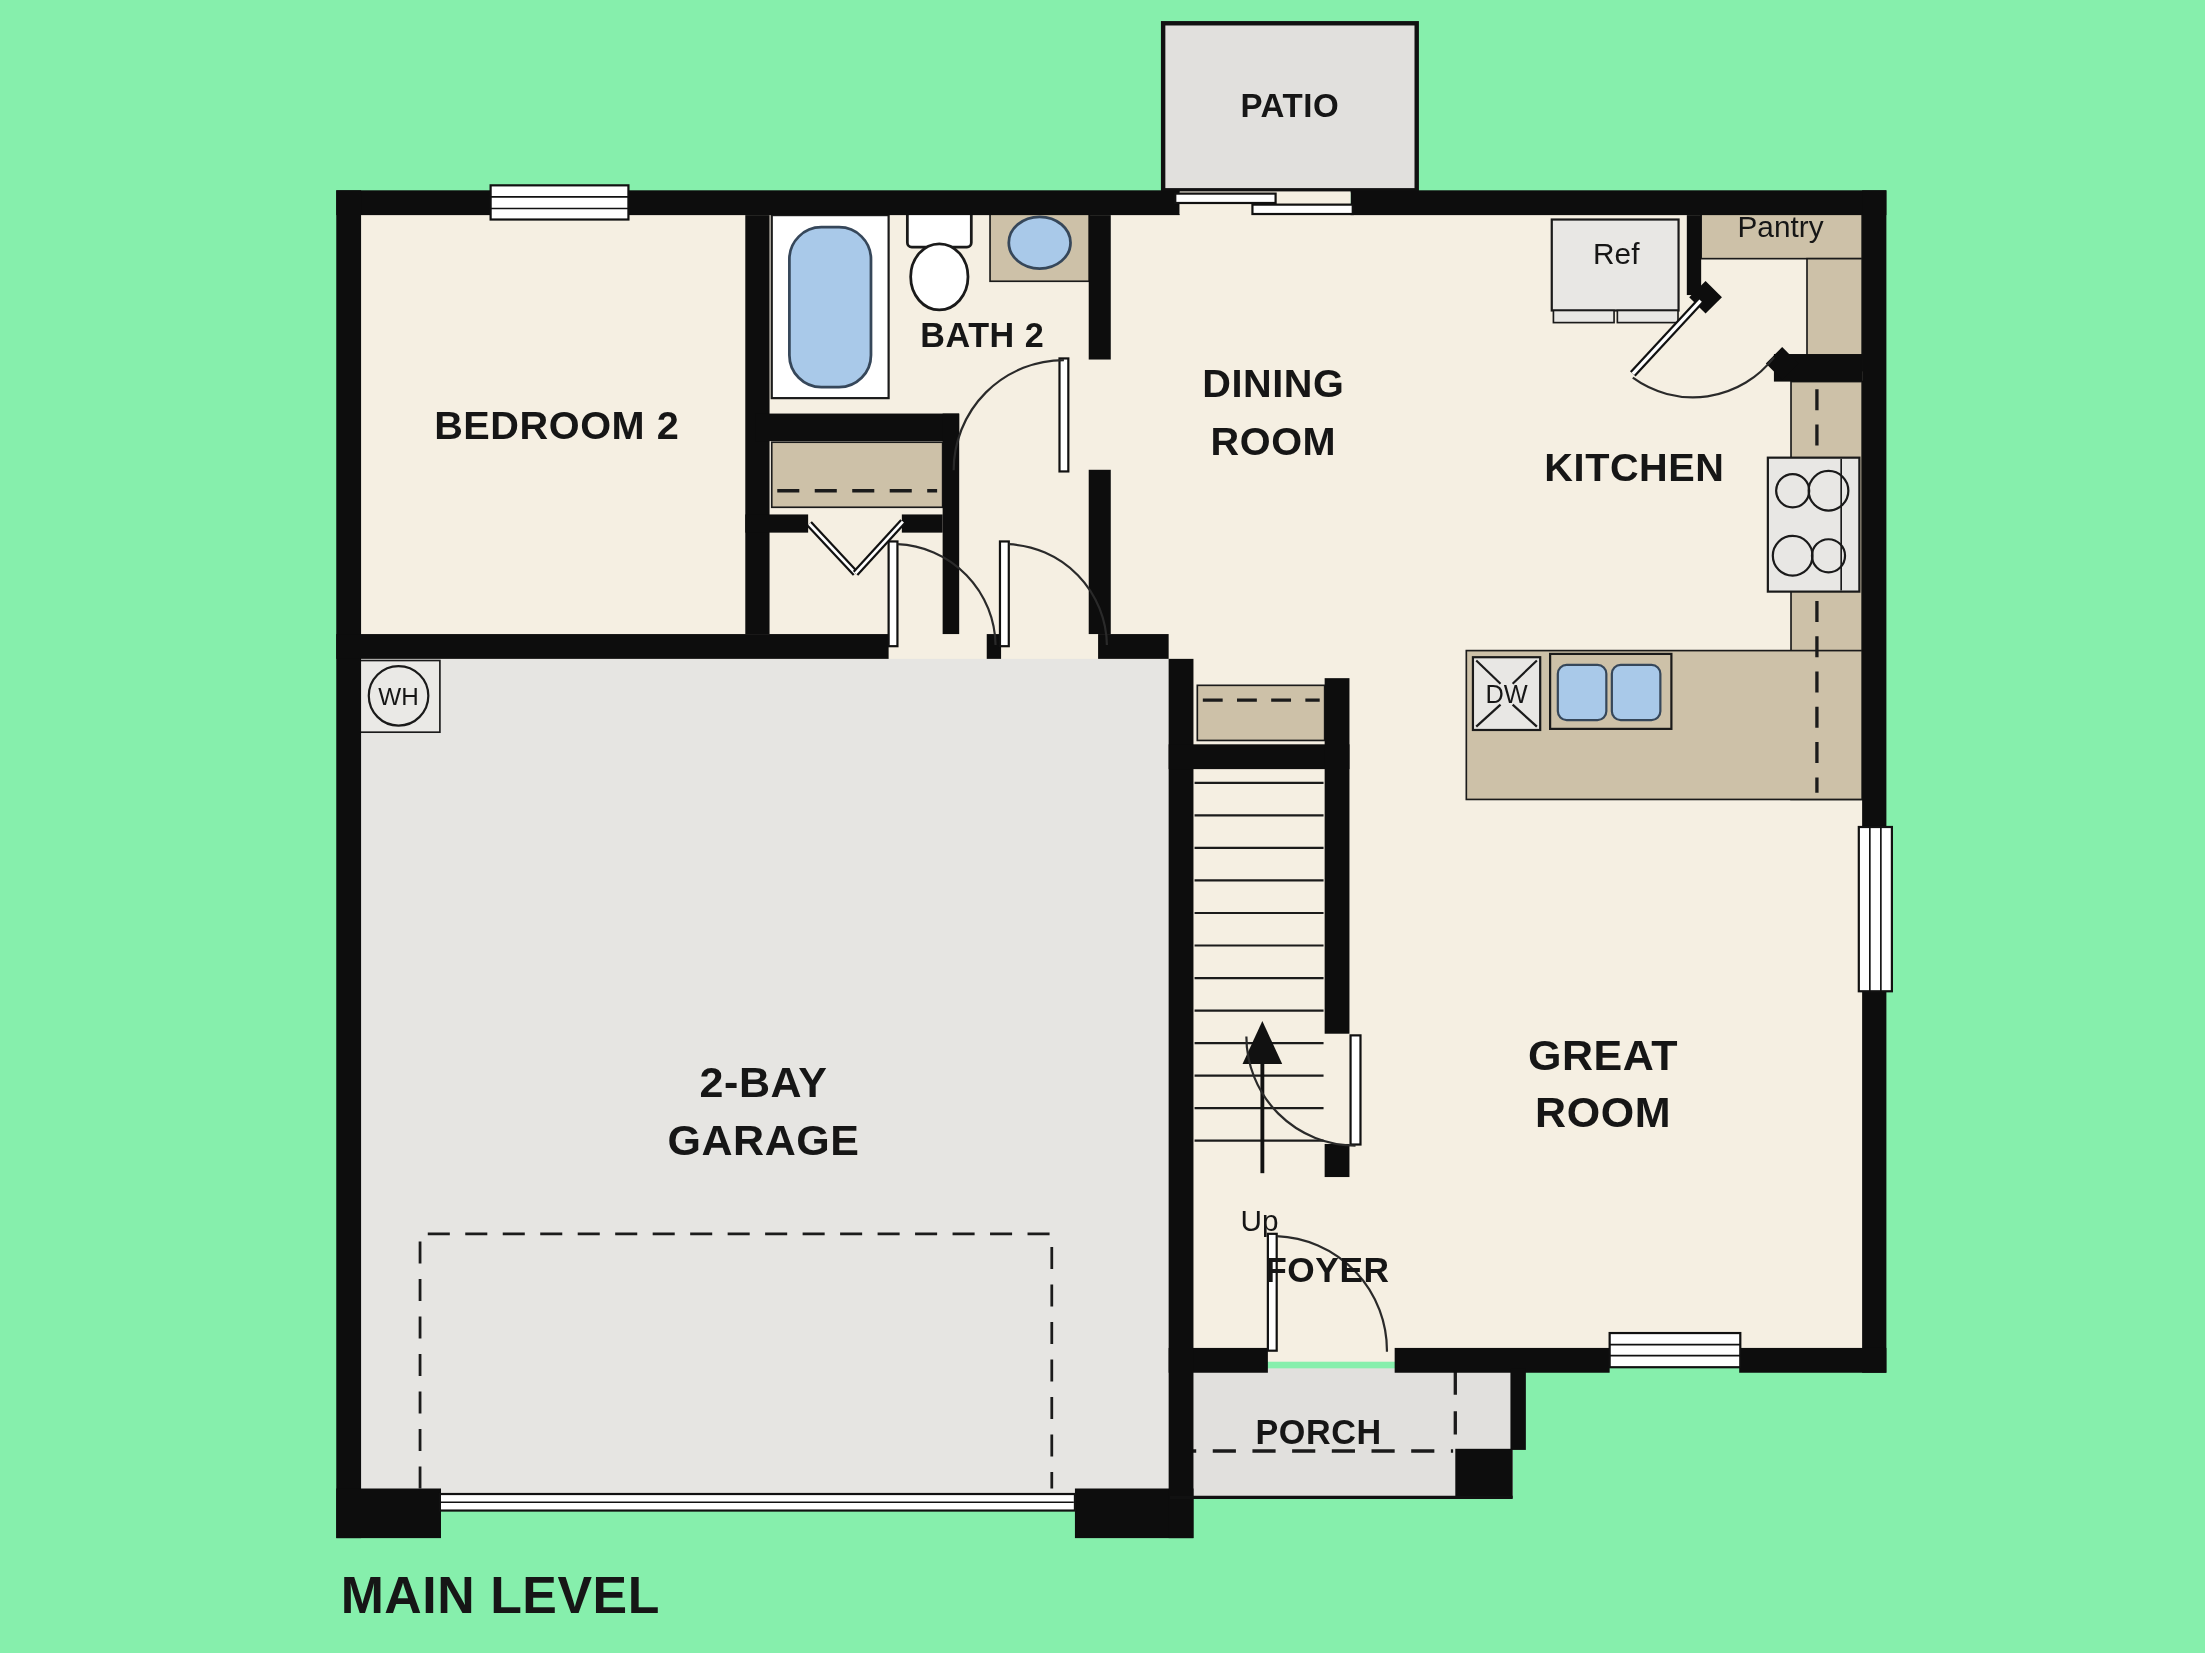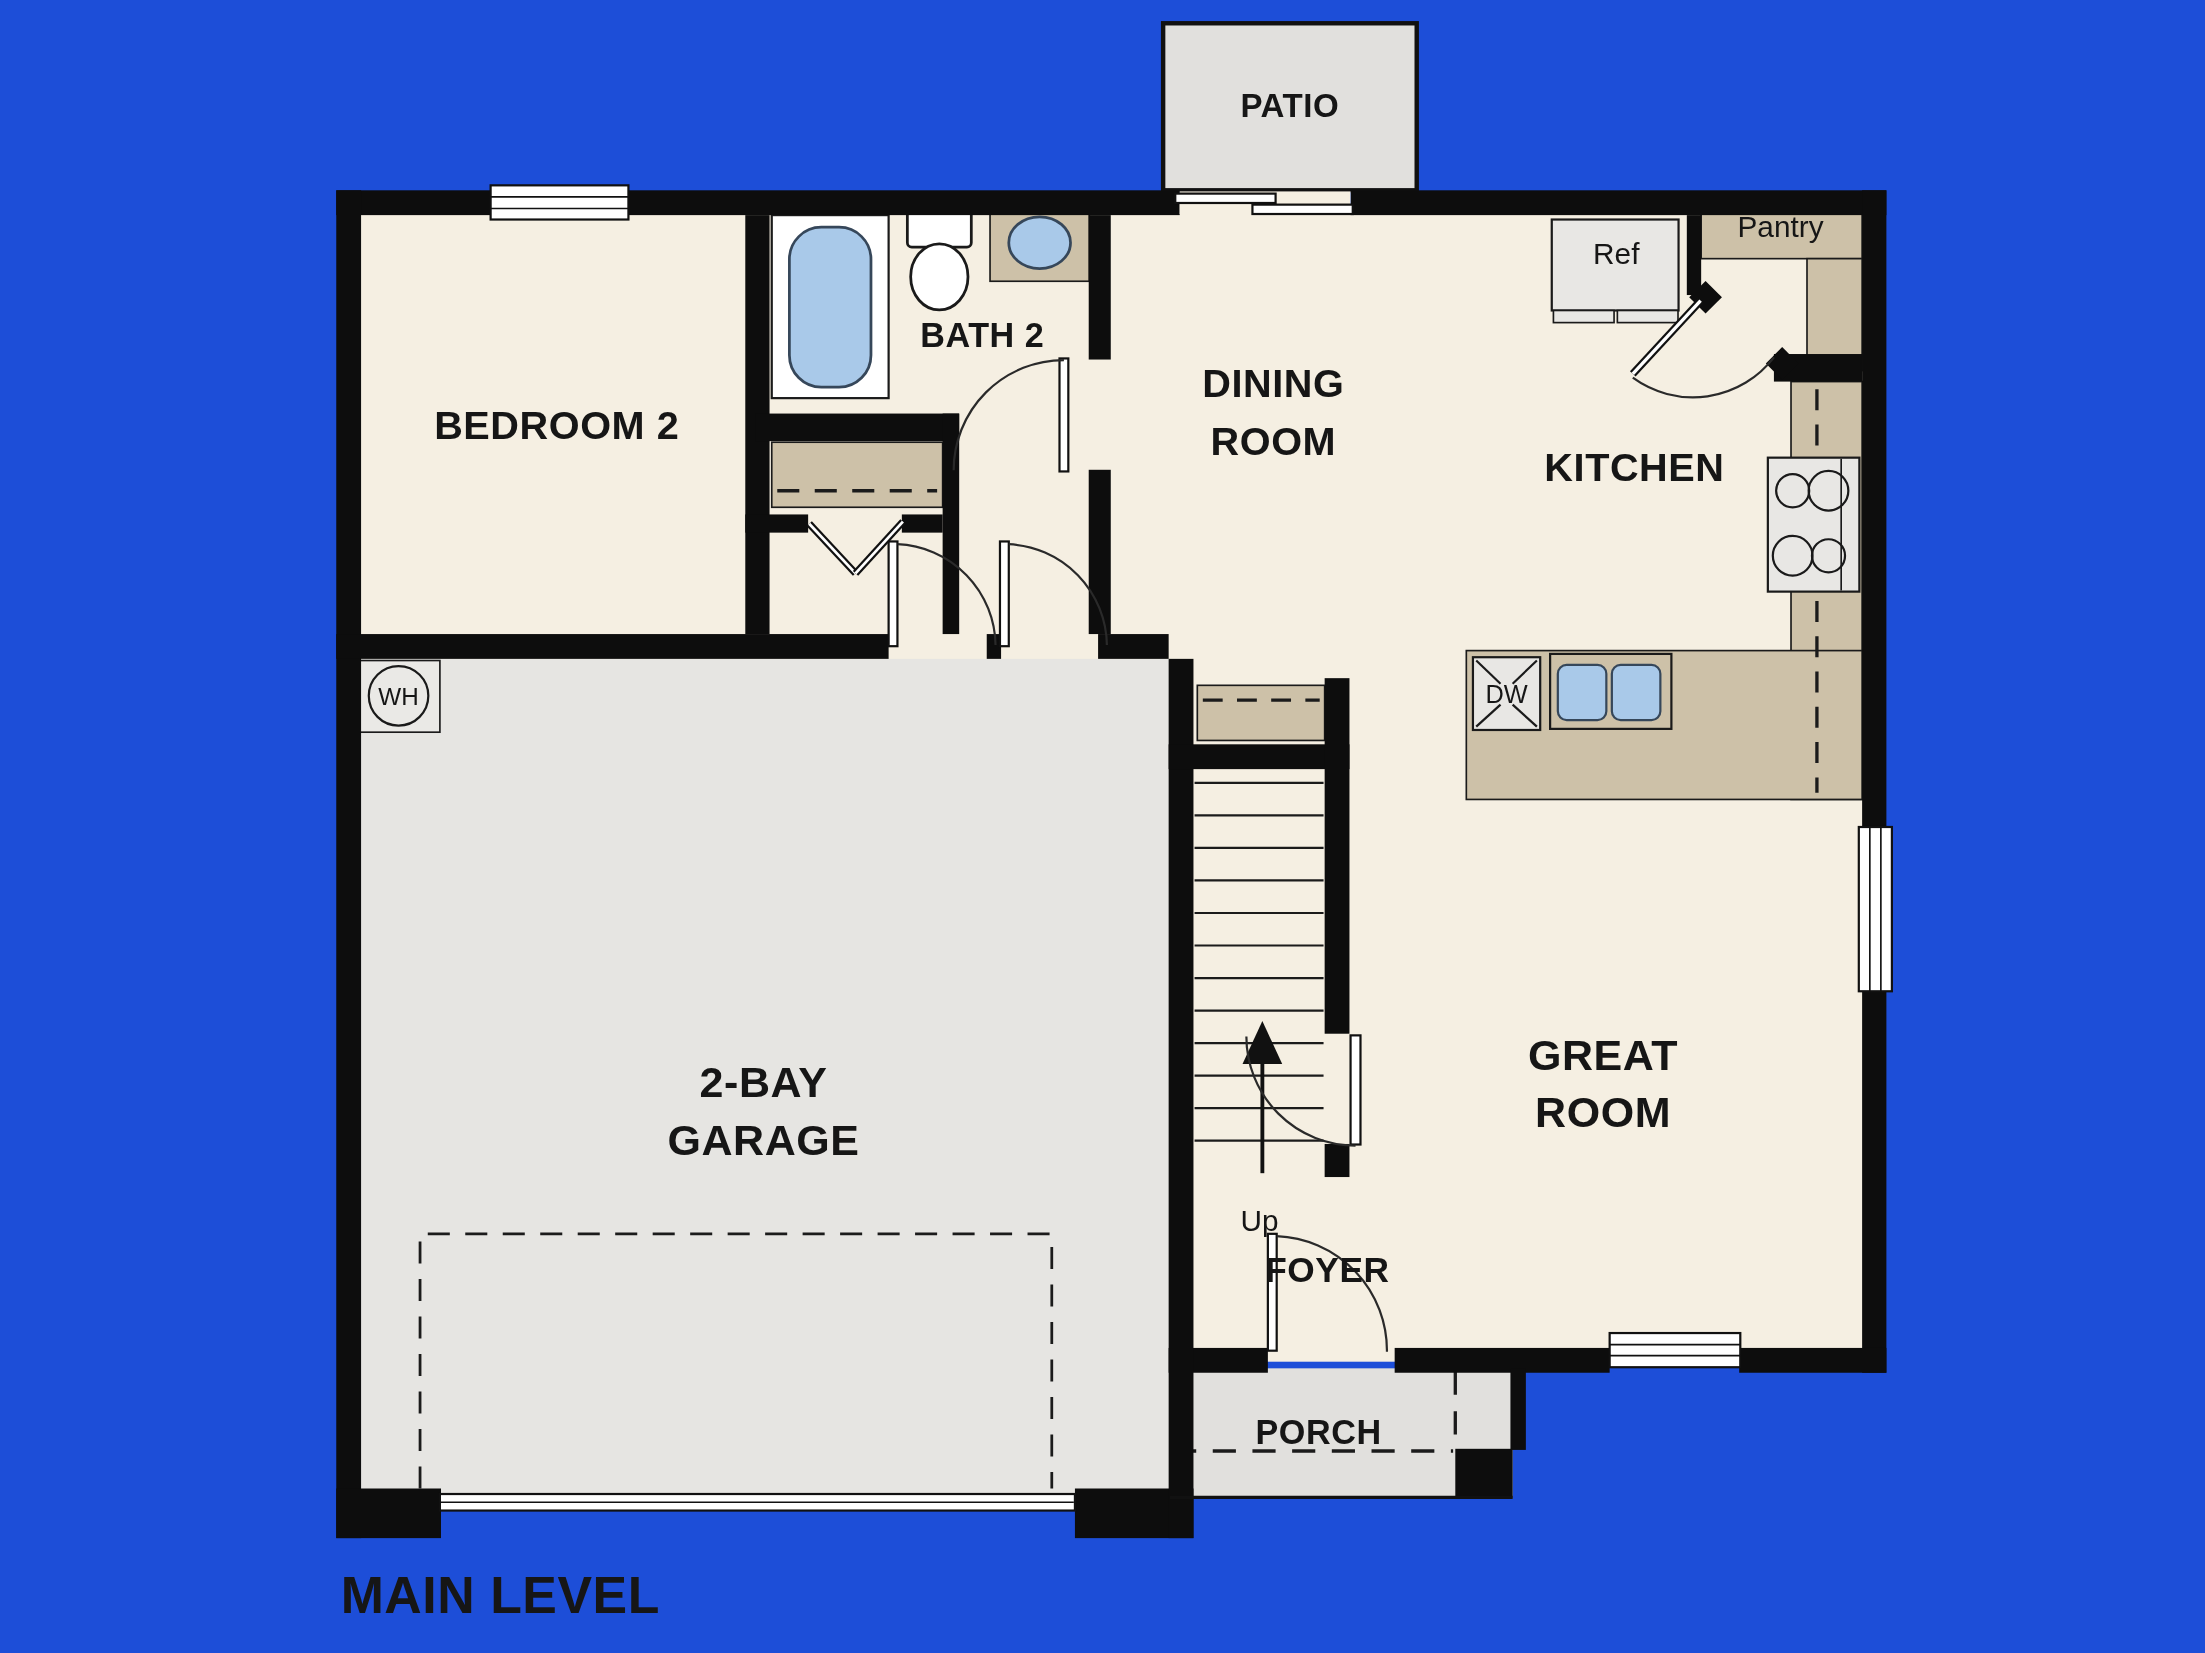--- a/index.html
+++ b/index.html
@@ -1,16 +1,16 @@
 <!DOCTYPE html>
 <html style="font-size:8.8px"><head>
 <meta charset="utf-8">
 <style>
   html,body { margin:0; padding:0; background:#ffffff; }
-  .plan-wrap { position:relative; width:2205px; height:1654px; background:#1d4ed8; overflow:hidden; }
+  .plan-wrap { position:relative; width:2205px; height:1654px; background:#86efac; overflow:hidden; }
   svg { display:block; }
   svg text { font-family:"Liberation Sans", sans-serif; fill:#161616; }
   .lbl { font-weight:bold; letter-spacing:1px; }
   .lbl-sm { font-weight:normal; }
 </style>
 </head>
 <body>
 
 <div class="plan-wrap">
 <svg width="2205" height="1654" viewBox="0 0 4000 3000">

